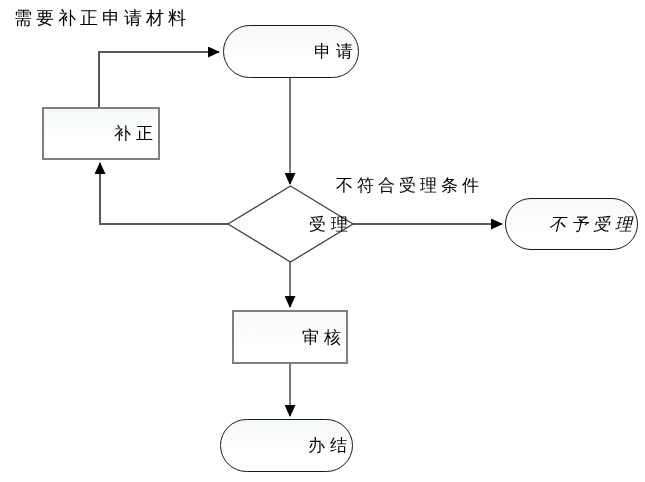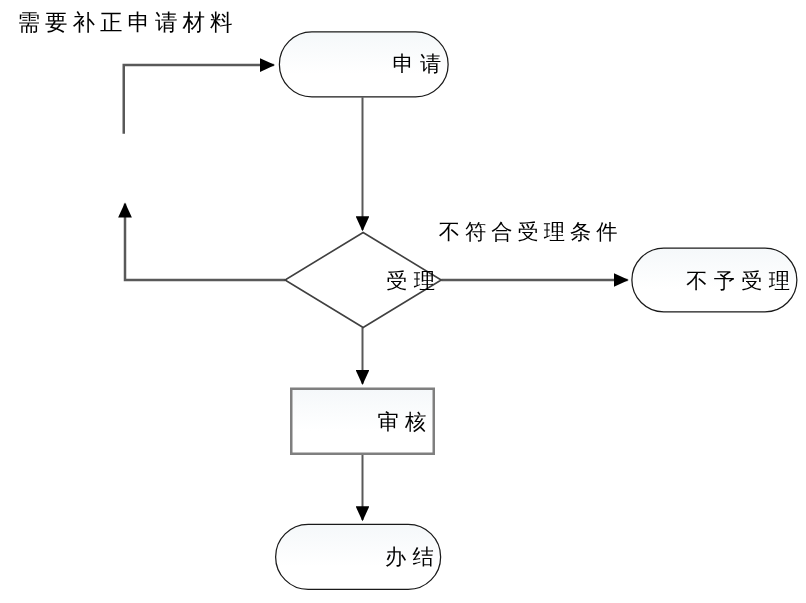--- a/index.html
+++ b/index.html
@@ -52,26 +52,26 @@
   }
   .note {
     position: absolute;
     z-index: 1;
     font-size: 18px;
     letter-spacing: 4px;
     white-space: nowrap;
   }
   .node-apply      { left: 223px; top: 25px;  width: 136px; height: 53px; }
   .node-supplement { left: 42px;  top: 107px; width: 118px; height: 53px; }
-  .node-reject     { left: 505px; top: 198px; width: 133px; height: 52px; }
+  .node-reject     { left: 505px; top: 198px; width: 133px; height: 52px; font-style: italic; }
   .node-review     { left: 232px; top: 310px; width: 116px; height: 54px; }
   .node-complete   { left: 220px; top: 419px; width: 133px; height: 53px; }
   .accept-label    { left: 228px; top: 206px; width: 125px; height: 36px; justify-content: flex-end; }
   .note-top-left   { left: 14px;  top: 6px; }
-  .note-branch     { left: 351px; top: 174px; font-size: 17px; }
+  .note-branch     { left: 336px; top: 174px; font-size: 17px; }
 </style>
 </head>
 <body>
 
 <div class="canvas">
 
   <svg class="wires" width="645" height="482" viewBox="0 0 645 482">
     <defs>
       <marker id="arrowhead" markerWidth="13" markerHeight="11" refX="11" refY="5.5" orient="auto" markerUnits="userSpaceOnUse">
         <path d="M0,0 L12,5.5 L0,11 z" fill="#000000"></path>
@@ -92,20 +92,23 @@
 
     <polygon points="290.5,186 353,224 290.5,262 228,224" fill="#ffffff" stroke="#404040" stroke-width="1.3"></polygon>
   </svg>
 
   <div class="note note-top-left">需要补正申请材料</div>
 
   <div class="node stadium node-apply">
     <span>申请</span>
   </div>
 
+  <div class="node rect node-supplement">
+    <span>补正</span>
+  </div>
 
   <div class="diamond-label accept-label">
     <span>受理</span>
   </div>
 
   <div class="note note-branch">不符合受理条件</div>
 
   <div class="node stadium node-reject">
     <span>不予受理</span>
   </div>

